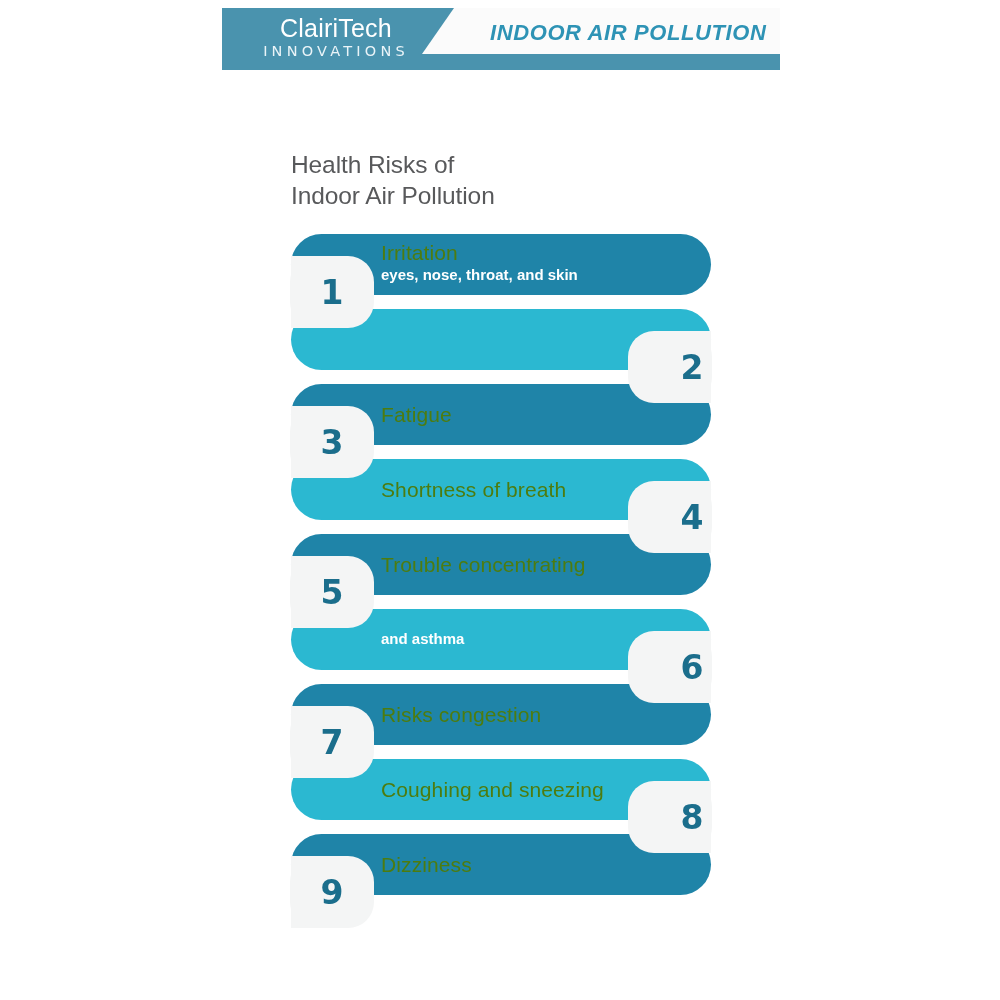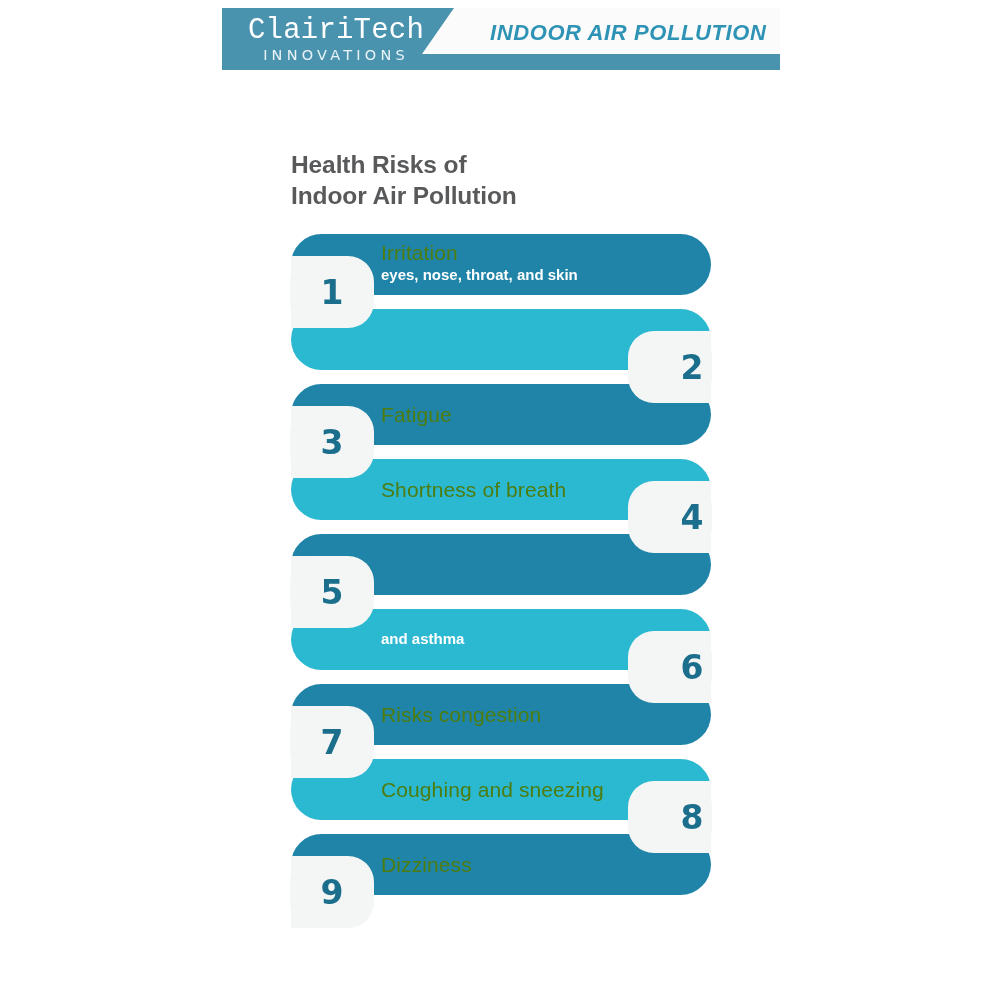--- a/index.html
+++ b/index.html
@@ -43,24 +43,24 @@
     position: absolute;
     left: 24px;
     top: 8px;
     width: 180px;
     text-align: center;
     line-height: 1;
   }
   .logo-main {
     display: block;
     color: #ffffff;
-    font-size: 29px;
+    font-size: 25px;
     font-weight: 400;
     letter-spacing: 0.2px;
-    font-family: Liberation Mono, monospace;
+    font-family: Liberation Sans, sans-serif;
   }
   .logo-sub {
     display: block;
     color: #eaf4f8;
     font-size: 14.5px;
     font-weight: 400;
     letter-spacing: 4.2px;
     margin-top: 3px;
     font-family: "DejaVu Sans", sans-serif;
   }
@@ -78,21 +78,21 @@
   }
 
   
   .page-title {
     position: absolute;
     left: 291px;
     top: 150px;
     width: 420px;
     color: #58595b;
     font-size: 24.5px;
-    font-weight: bold;
+    font-weight: normal;
     line-height: 1.26;
     letter-spacing: -0.1px;
   }
   .page-title span { display: block; }
 
   
   .risk-list {
     position: absolute;
     left: 291px;
     top: 234px;
@@ -243,20 +243,23 @@
       <div class="bar-text">
         <span class="bar-label">Shortness of breath</span>
       </div>
     </div>
     <div class="risk-row">
       <div class="bar dark"></div>
       <div class="badge-notch" style="left: 0px; top: 22px;"></div>
       <div class="badge left">
         <div class="badge-num">5</div>
       </div>
+      <div class="bar-text">
+        <span class="bar-label">Trouble concentrating</span>
+      </div>
     </div>
     <div class="risk-row has-sub">
       <div class="bar light"></div>
       <div class="badge-notch" style="right: 0px; top: 22px;"></div>
       <div class="badge right">
         <div class="badge-num">6</div>
       </div>
       <div class="bar-text">
         <span class="bar-sub">and asthma</span>
       </div>

